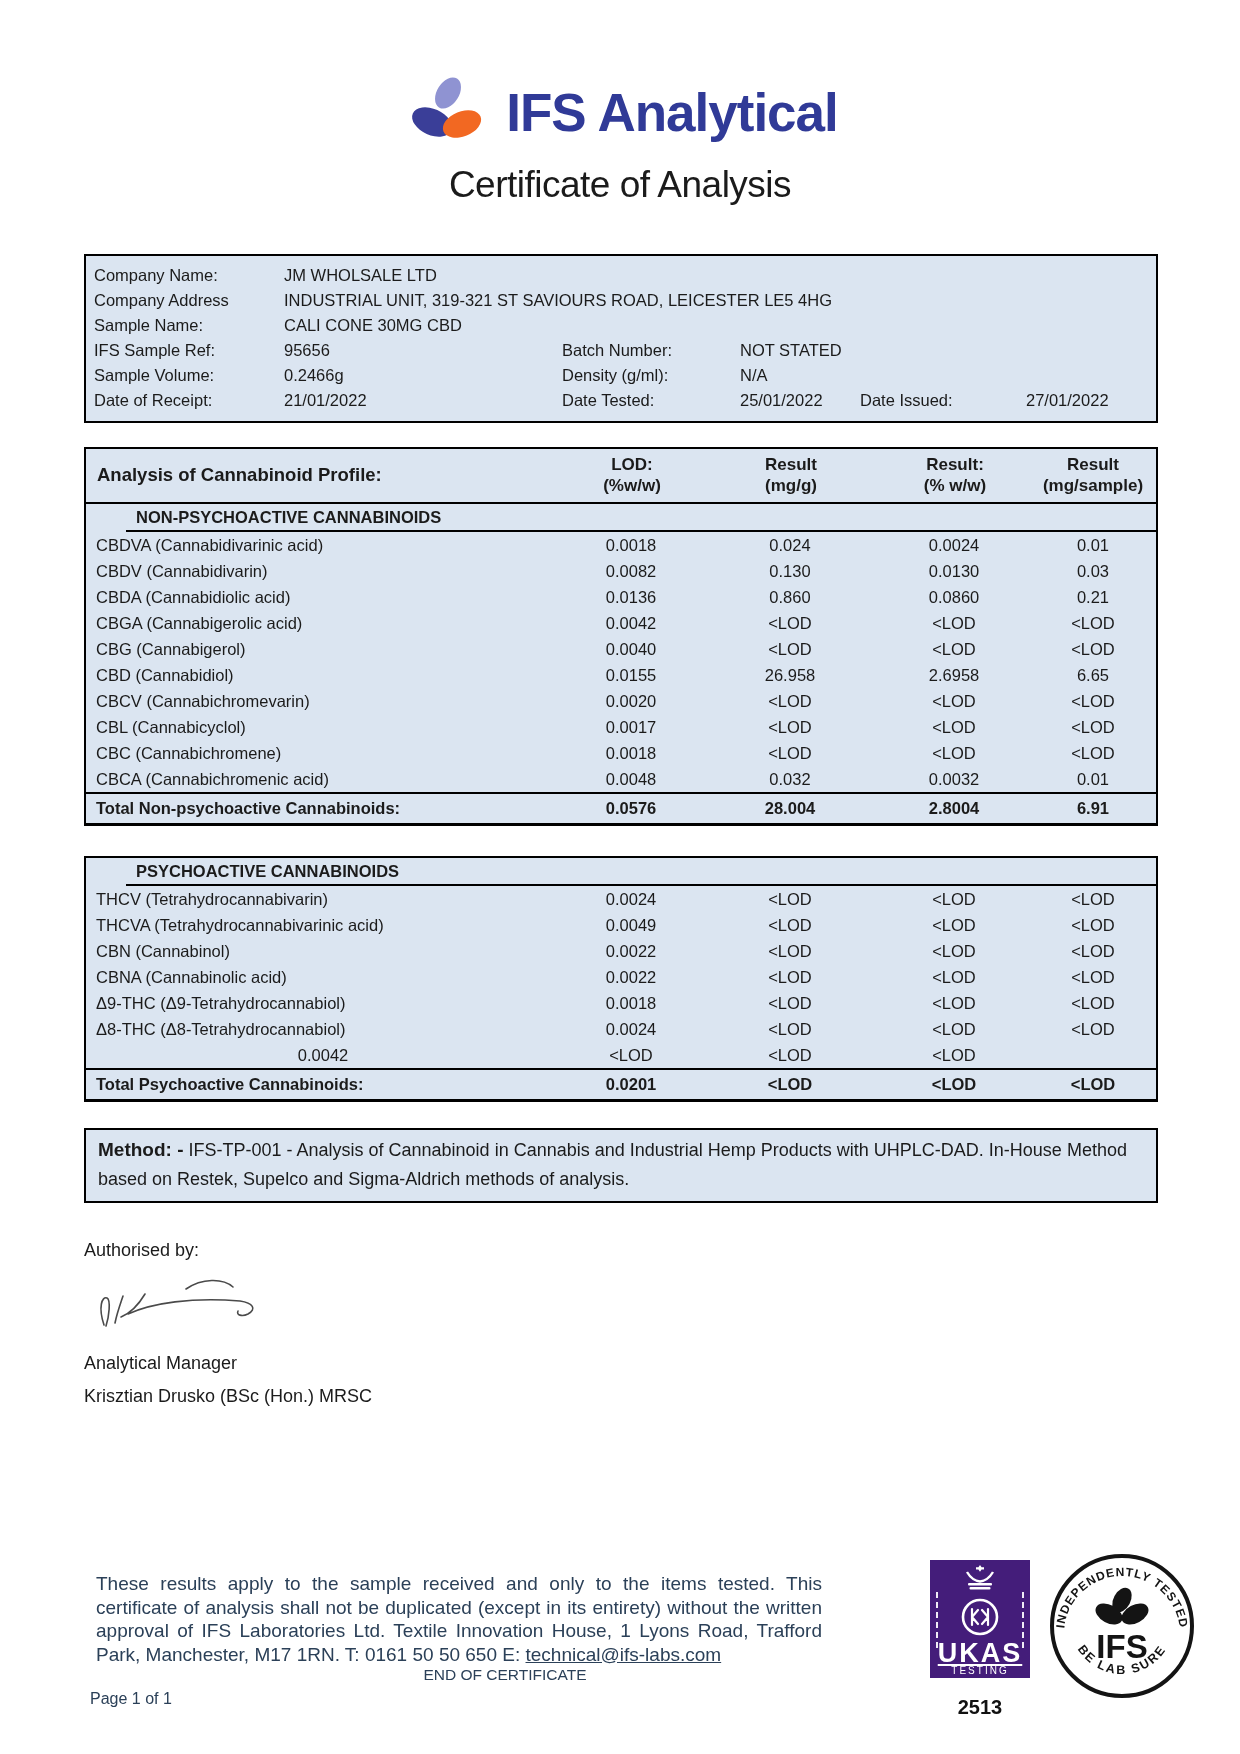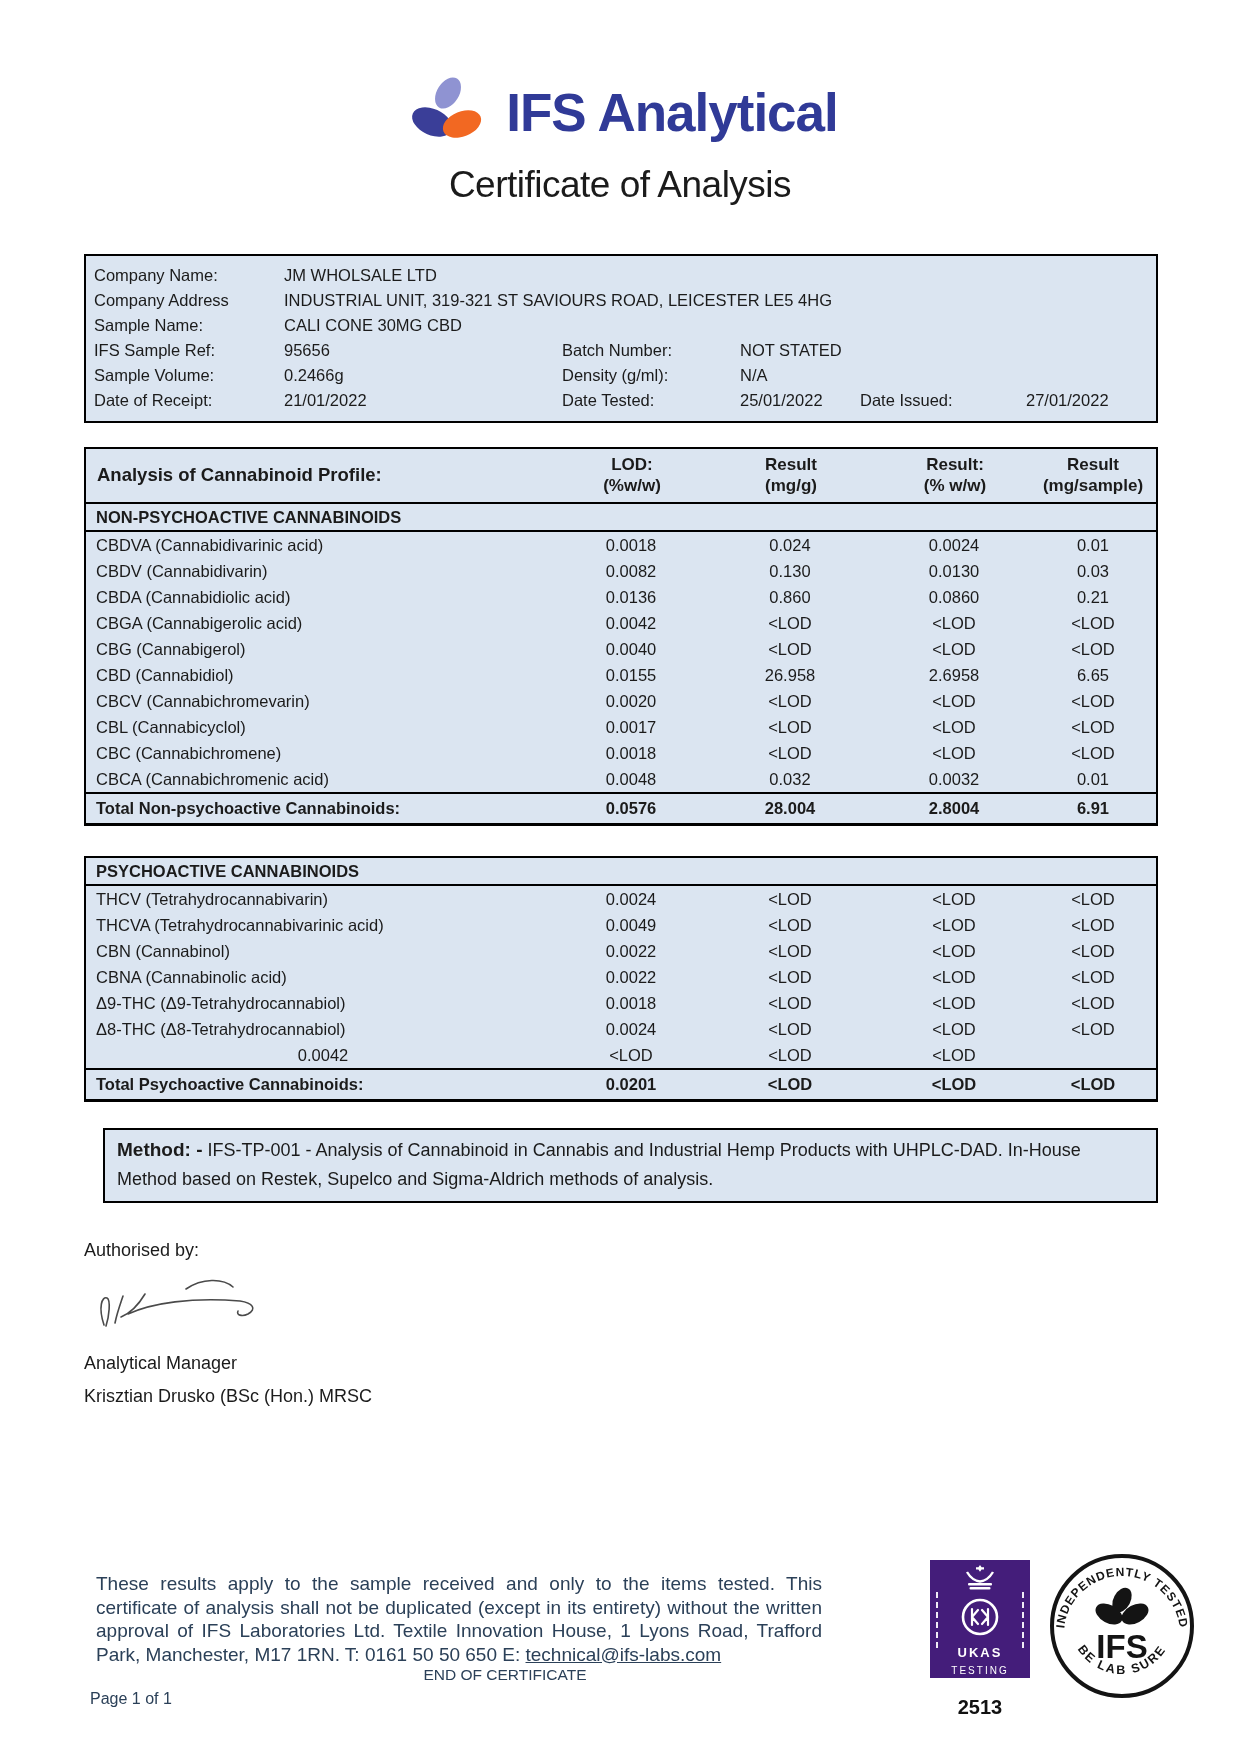--- a/index.html
+++ b/index.html
@@ -25,49 +25,49 @@
   .sp2 { grid-column:2 / -1; }
   .sp4 { grid-column:4 / -1; }
 
   
   .data-table { background:#dbe5f1; border:2px solid #000; border-bottom-width:3px; }
   .mt24 { margin-top:24px; } .mt30 { margin-top:30px; } .mt26 { margin-top:26px; }
   .t-grid { display:grid; grid-template-columns:474px 142px 176px 152px 1fr; }
   .t-header { border-bottom:2.5px solid #000; padding:5px 1px 6px; }
   .th-name { font-weight:bold; font-size:18.5px; display:flex; align-items:center; padding-left:10px; }
   .th-col { text-align:center; font-weight:bold; font-size:17px; line-height:21px; }
-  .t-section { font-weight:bold; font-size:16.5px; line-height:26px; padding-left:10px; border-bottom:2px solid #000; }
+  .t-section { font-weight:bold; font-size:16.5px; line-height:26px; padding-left:10px; border-bottom:2px solid #000;margin-left:40px; }
   .t-row { line-height:26px; font-size:16.5px; }
   .t-row .name { padding-left:10px; }
   .t-row .val { text-align:center; }
   .t-total { font-weight:bold; line-height:29px; border-top:2px solid #000; }
 
   
-  .method-box { background:#dbe5f1; border:2px solid #000; padding:6px 12px 8px; font-size:18px; line-height:28.5px;margin-left:19px; }
+  .method-box { background:#dbe5f1; border:2px solid #000; padding:6px 12px 8px; font-size:18px; line-height:28.5px; }
   .method-label { font-weight:bold; font-size:19px; }
 
   
   .auth { margin-top:34px; font-size:18px; }
   .auth-heading { line-height:26px; }
   .signature { margin:10px 0 2px 6px; }
   .auth-name { line-height:27px; margin-top:6px; }
 
   
   .disclaimer { position:absolute; left:96px; top:1572px; width:726px; font-size:19px; line-height:23.5px;
                 color:#2b4058; text-align:justify; }
   .email-link { text-decoration:underline; color:#2b4058; cursor:pointer; }
   .end-cert { position:absolute; left:90px; top:1666px; width:830px; text-align:center; color:#2b4058; font-size:15.5px; }
   .page-num { position:absolute; left:90px; top:1690px; color:#2b4058; font-size:16px; }
 
   .ukas { position:absolute; left:930px; top:1560px; width:100px; text-align:center; }
   .ukas-box { width:100px; height:118px; background:#441d7a; position:relative;
               display:flex; flex-direction:column; align-items:center; }
   .ukas-tick { position:absolute; top:32px; height:56px; width:0; border-left:2px dashed rgba(255,255,255,.92); }
   .ukas-tick.l { left:6px; } .ukas-tick.r { right:6px; }
-  .ukas-word { color:#fff; font-weight:bold; font-size:13px; letter-spacing:2px; line-height:22px; }
+  .ukas-word { color:#fff; font-weight:bold; font-size:27px; letter-spacing:2px; line-height:22px;text-decoration:underline; }
   .ukas-sub { color:#fff; font-size:10px; letter-spacing:2px; line-height:14px; }
   .ukas-num { font-weight:bold; font-size:20px; color:#111; margin-top:18px; }
 
   .ifs-badge { position:absolute; left:1048px; top:1552px; }
 </style>
 </head>
 <body>
 
 <div class="page">
 

